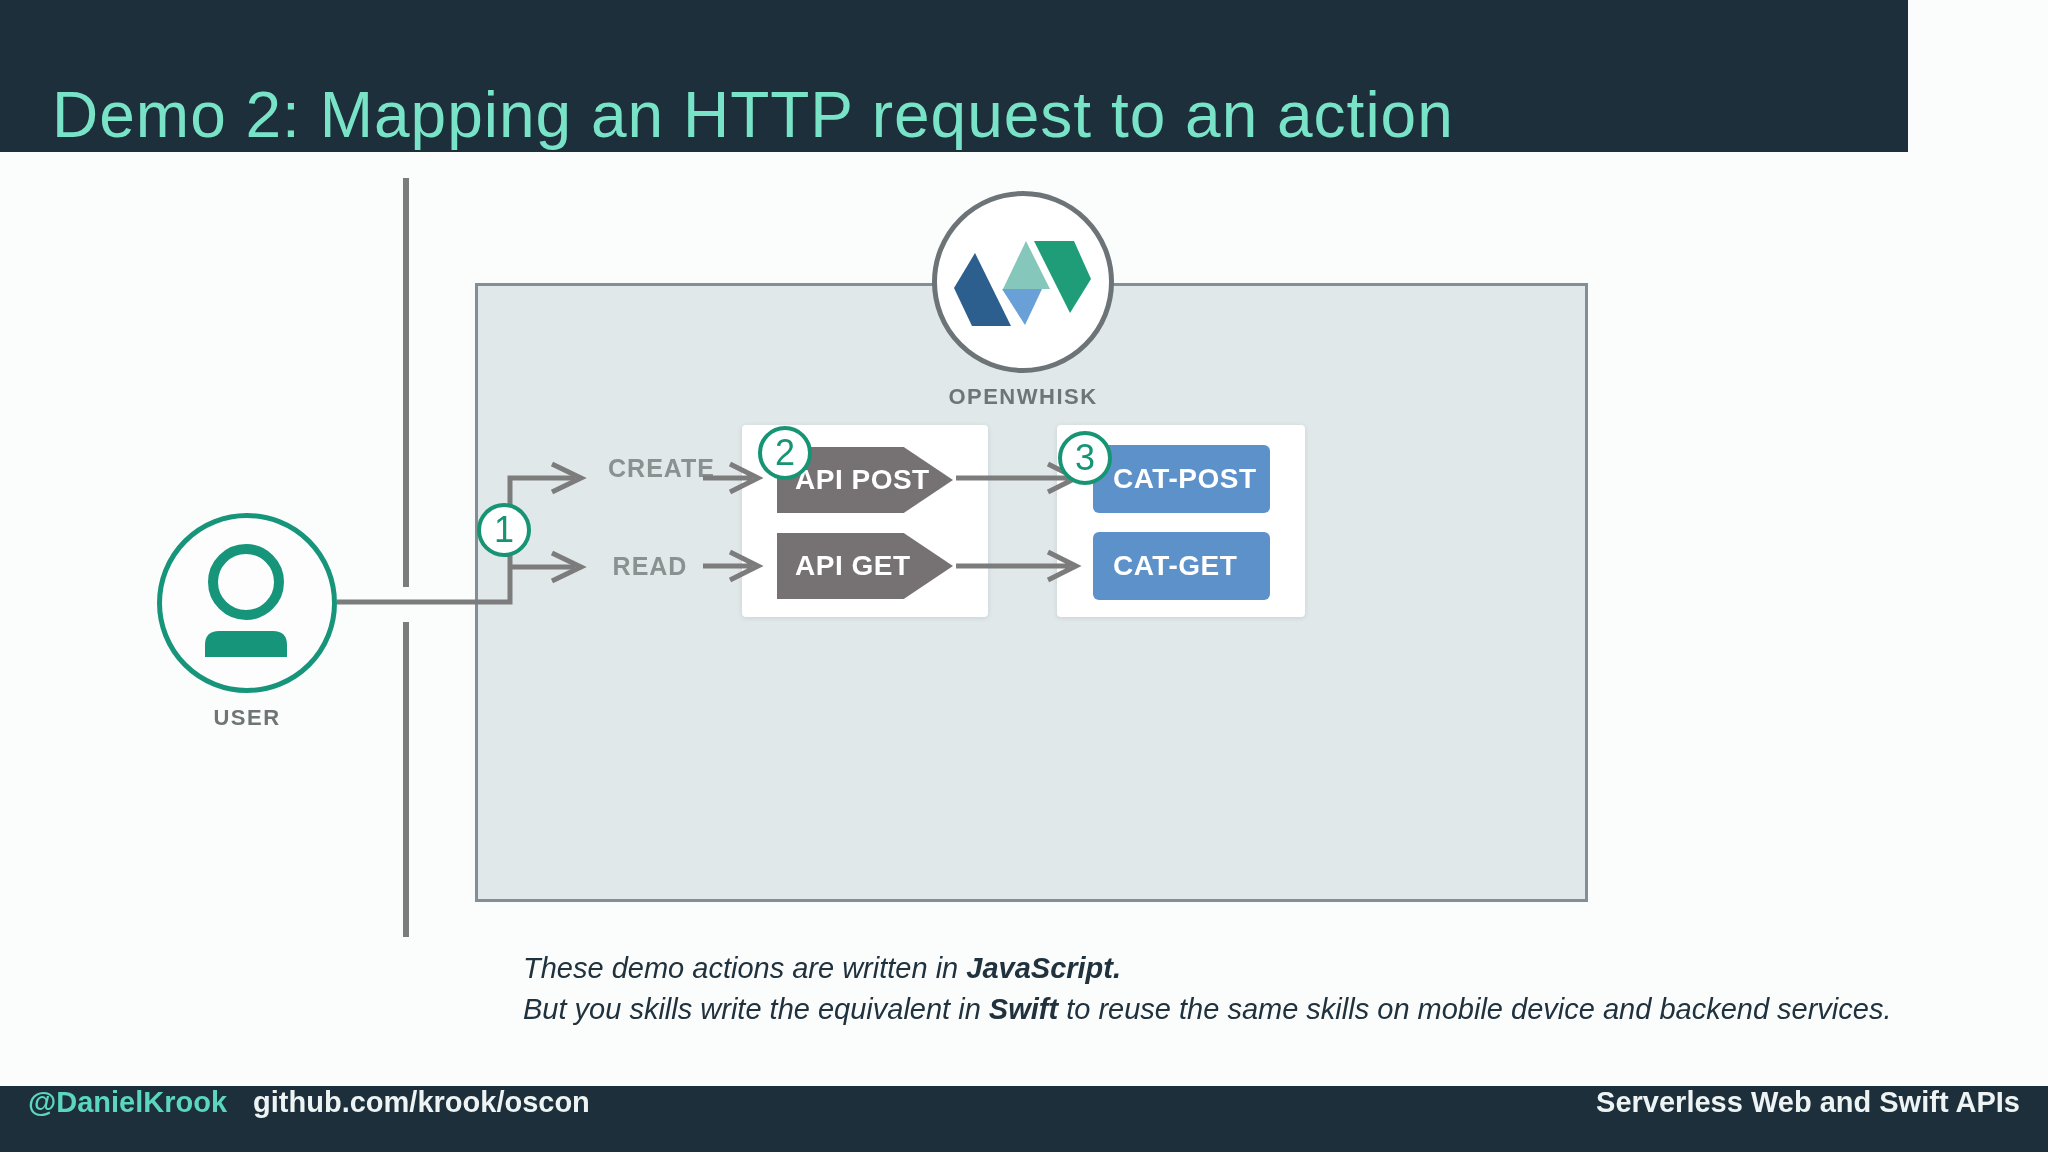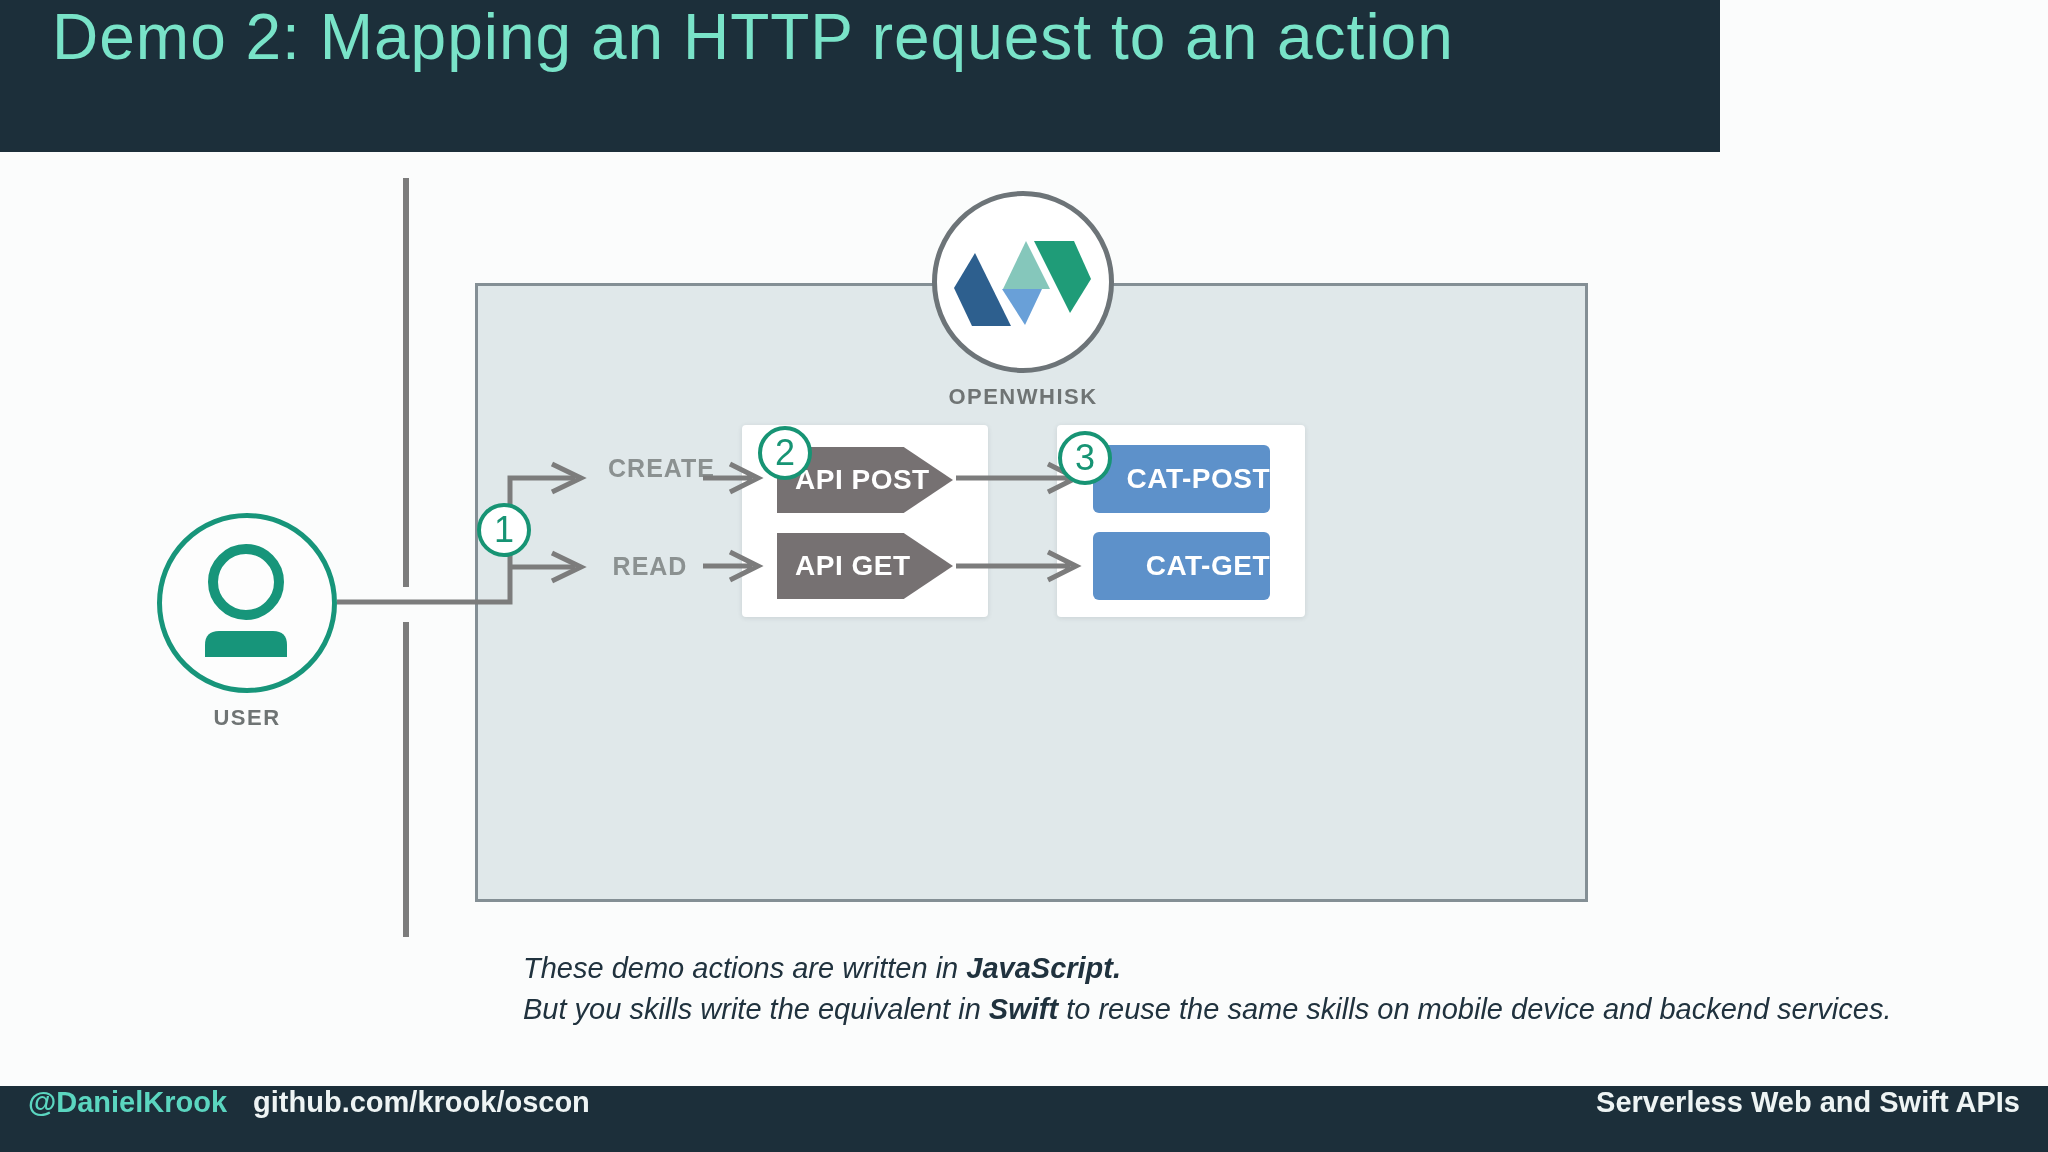--- a/index.html
+++ b/index.html
@@ -2,22 +2,22 @@
 <html><head>
 <meta charset="utf-8">
 <style>
   html,body{margin:0;padding:0;background:#e8e8e8;}
   .slide{
     position:relative;width:2048px;height:1152px;overflow:hidden;
     background:#fbfcfc;font-family:"Liberation Sans",sans-serif;
   }
   
   .topbar{
-    position:absolute;left:0;top:0;width:1720px;height:152px;
-    background:#1c2f3a;display:flex;align-items:flex-start;z-index:5;
+    position:absolute;left:0;top:0;width:1908px;height:152px;
+    background:#1c2f3a;display:flex;align-items:flex-end;z-index:5;
   }
   .topbar h1{
     margin:0 0 0 52px;font-size:64px;font-weight:300;letter-spacing:1px;
     color:#79e3c8;white-space:nowrap;
   }
   .bottombar{
     position:absolute;left:0;top:1086px;width:2048px;height:66px;
     background:#1c2f3a;display:flex;z-index:5;
     box-sizing:border-box;padding:0 28px;font-size:29px;font-weight:700;
   }
@@ -80,21 +80,21 @@
     position:absolute;left:35px;width:176px;height:66px;background:#767172;
     clip-path:polygon(0 0,72% 0,100% 50%,72% 100%,0 100%);
     color:#ffffff;font-size:28px;font-weight:700;line-height:66px;
     padding-left:18px;box-sizing:border-box;white-space:nowrap;letter-spacing:0.5px;
   }
   .api-tag.post{top:22px;}
   .api-tag.get{top:108px;}
   .cat-tag{
     position:absolute;left:36px;width:177px;height:68px;background:#5d91ca;
     border-radius:6px;color:#ffffff;font-size:28px;font-weight:700;line-height:68px;
-    padding-left:20px;box-sizing:border-box;white-space:nowrap;letter-spacing:0.5px;text-align:right;
+    padding-left:20px;box-sizing:border-box;white-space:nowrap;letter-spacing:0.5px;
   }
   .cat-tag.post{top:20px;}
   .cat-tag.get{top:107px;}
   
   .caption{
     position:absolute;left:482px;top:948px;z-index:2;
     font-style:italic;font-size:29px;line-height:41px;color:#20323e;white-space:nowrap;margin-left:41px;
   }
   .caption b{font-weight:700;}
 </style>

